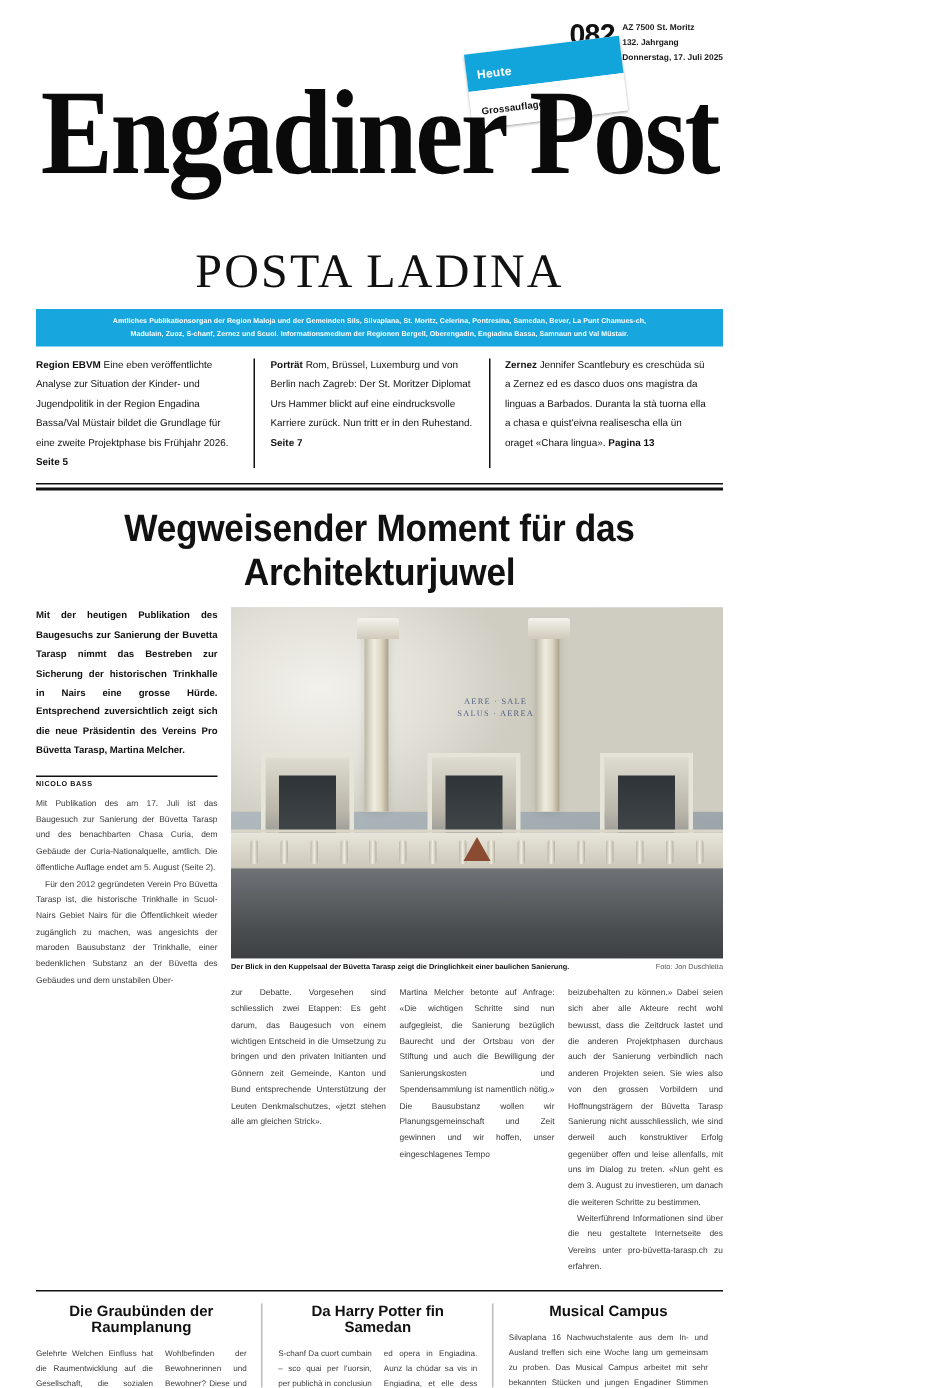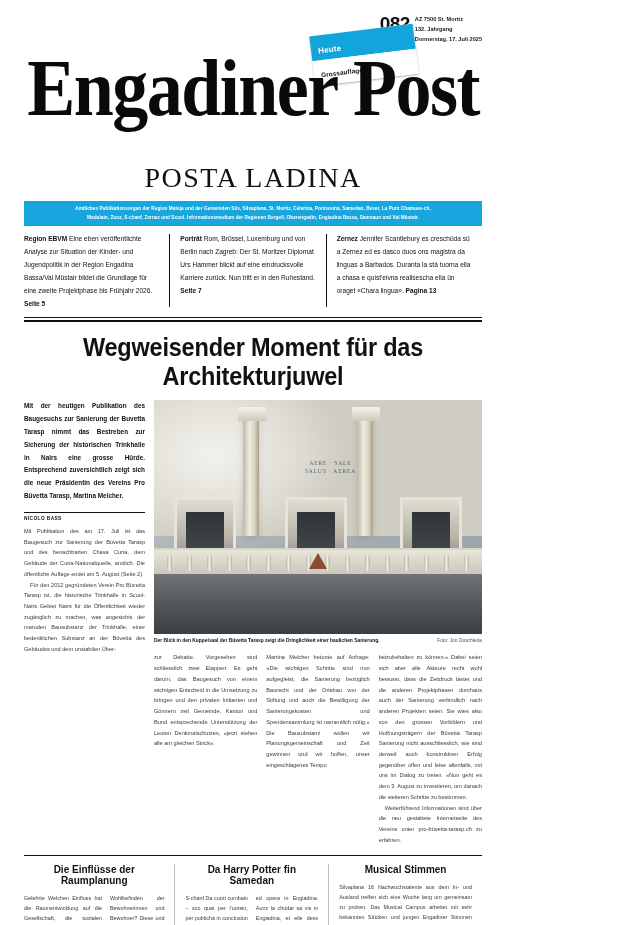--- a/index.html
+++ b/index.html
@@ -45,21 +45,21 @@
     line-height:.92;
     letter-spacing:-1.5px;
     text-align:center;
     margin:0; padding-top:46px;
     color:#0a0a0a;
     transform:scaleY(1.12);
     transform-origin:top center;
   }
   .title-sub {
     font-family:"Liberation Serif", serif;
-    font-size:28px;
+    font-size:32px;
     letter-spacing:1.5px;
     text-align:center;
     margin:0;
     padding-top:22px;
     color:#111;
   }
 
   
   .banner {
     background:#17a7de; color:#fff;
@@ -366,21 +366,21 @@
         </div>
       </div>
     </div>
   </div>
 
   <div class="rule-sec"></div>
 
   <div class="lower">
 
     <div class="sec">
-      <div class="sec-title">Die Einflüsse der Raumplanung</div>
+      <div class="sec-title">Die Graubünden der Raumplanung</div>
       <div class="sec-cols">
         <div class="sc">
           <p>Gelehrte Welchen Einfluss hat die Raumentwicklung auf die Gesellschaft, die sozialen Beziehungen und das</p>
           <div class="barcode">
             <div class="bars">
               <i></i>
                 <i class="w"></i>
                 <i></i>
               <i class="w"></i>
                 <i></i>
@@ -427,21 +427,21 @@
         <div class="sc">
           <p>S-chanf Da cuort cumbain – sco quai per l'uorsin, per publichà in conclusiun da l'opera «Uorsin», gnarà dal chandun Rudo Caduff – es la publicaziun da Bibracit arguand. La dretgiun da cumbain, cun main la Wenn, gnüda da pü il 2019 a S-chanf ed ho diluvat la ultima sco sas conceptiun la vschins per numerous rapreschantaziuns da möder</p>
         </div>
         <div class="sc">
           <p><span>ed opera in Engiadina. Aunz la chüdar sa vis in Engiadina, et elle dess intervistas andertut suot l'obain ed listess cuntschaint – chi lavura il cumbain per l'ultima lavur dals cumbains ed in s'integrar la lingua rumantscha. </span><span class="pagelink">Pagina 11</span></p>
         </div>
       </div>
     </div>
 
     <div class="sec">
-      <div class="sec-title">Musical Stimmen</div>
+      <div class="sec-title">Musical Campus</div>
       <div class="sec-cols">
         <div class="sc">
           <p><span>Silvaplana 16 Nachwuchstalente aus dem In- und Ausland treffen sich eine Woche lang um gemeinsam zu proben. Das Musical Campus arbeitet mit sehr bekannten Stücken und jungen Engadiner Stimmen und Musical-Darstellerinnen an einer Aufführung. Die Klasse ist bis zum Abschluss sehr kreativ und der Höhepunkt am Samstag. </span><span class="pagelink">Seite 16</span></p>
         </div>
       </div>
     </div>
   </div>
 
   <div class="ad-label">Anzeige</div>
   <div class="ad">

